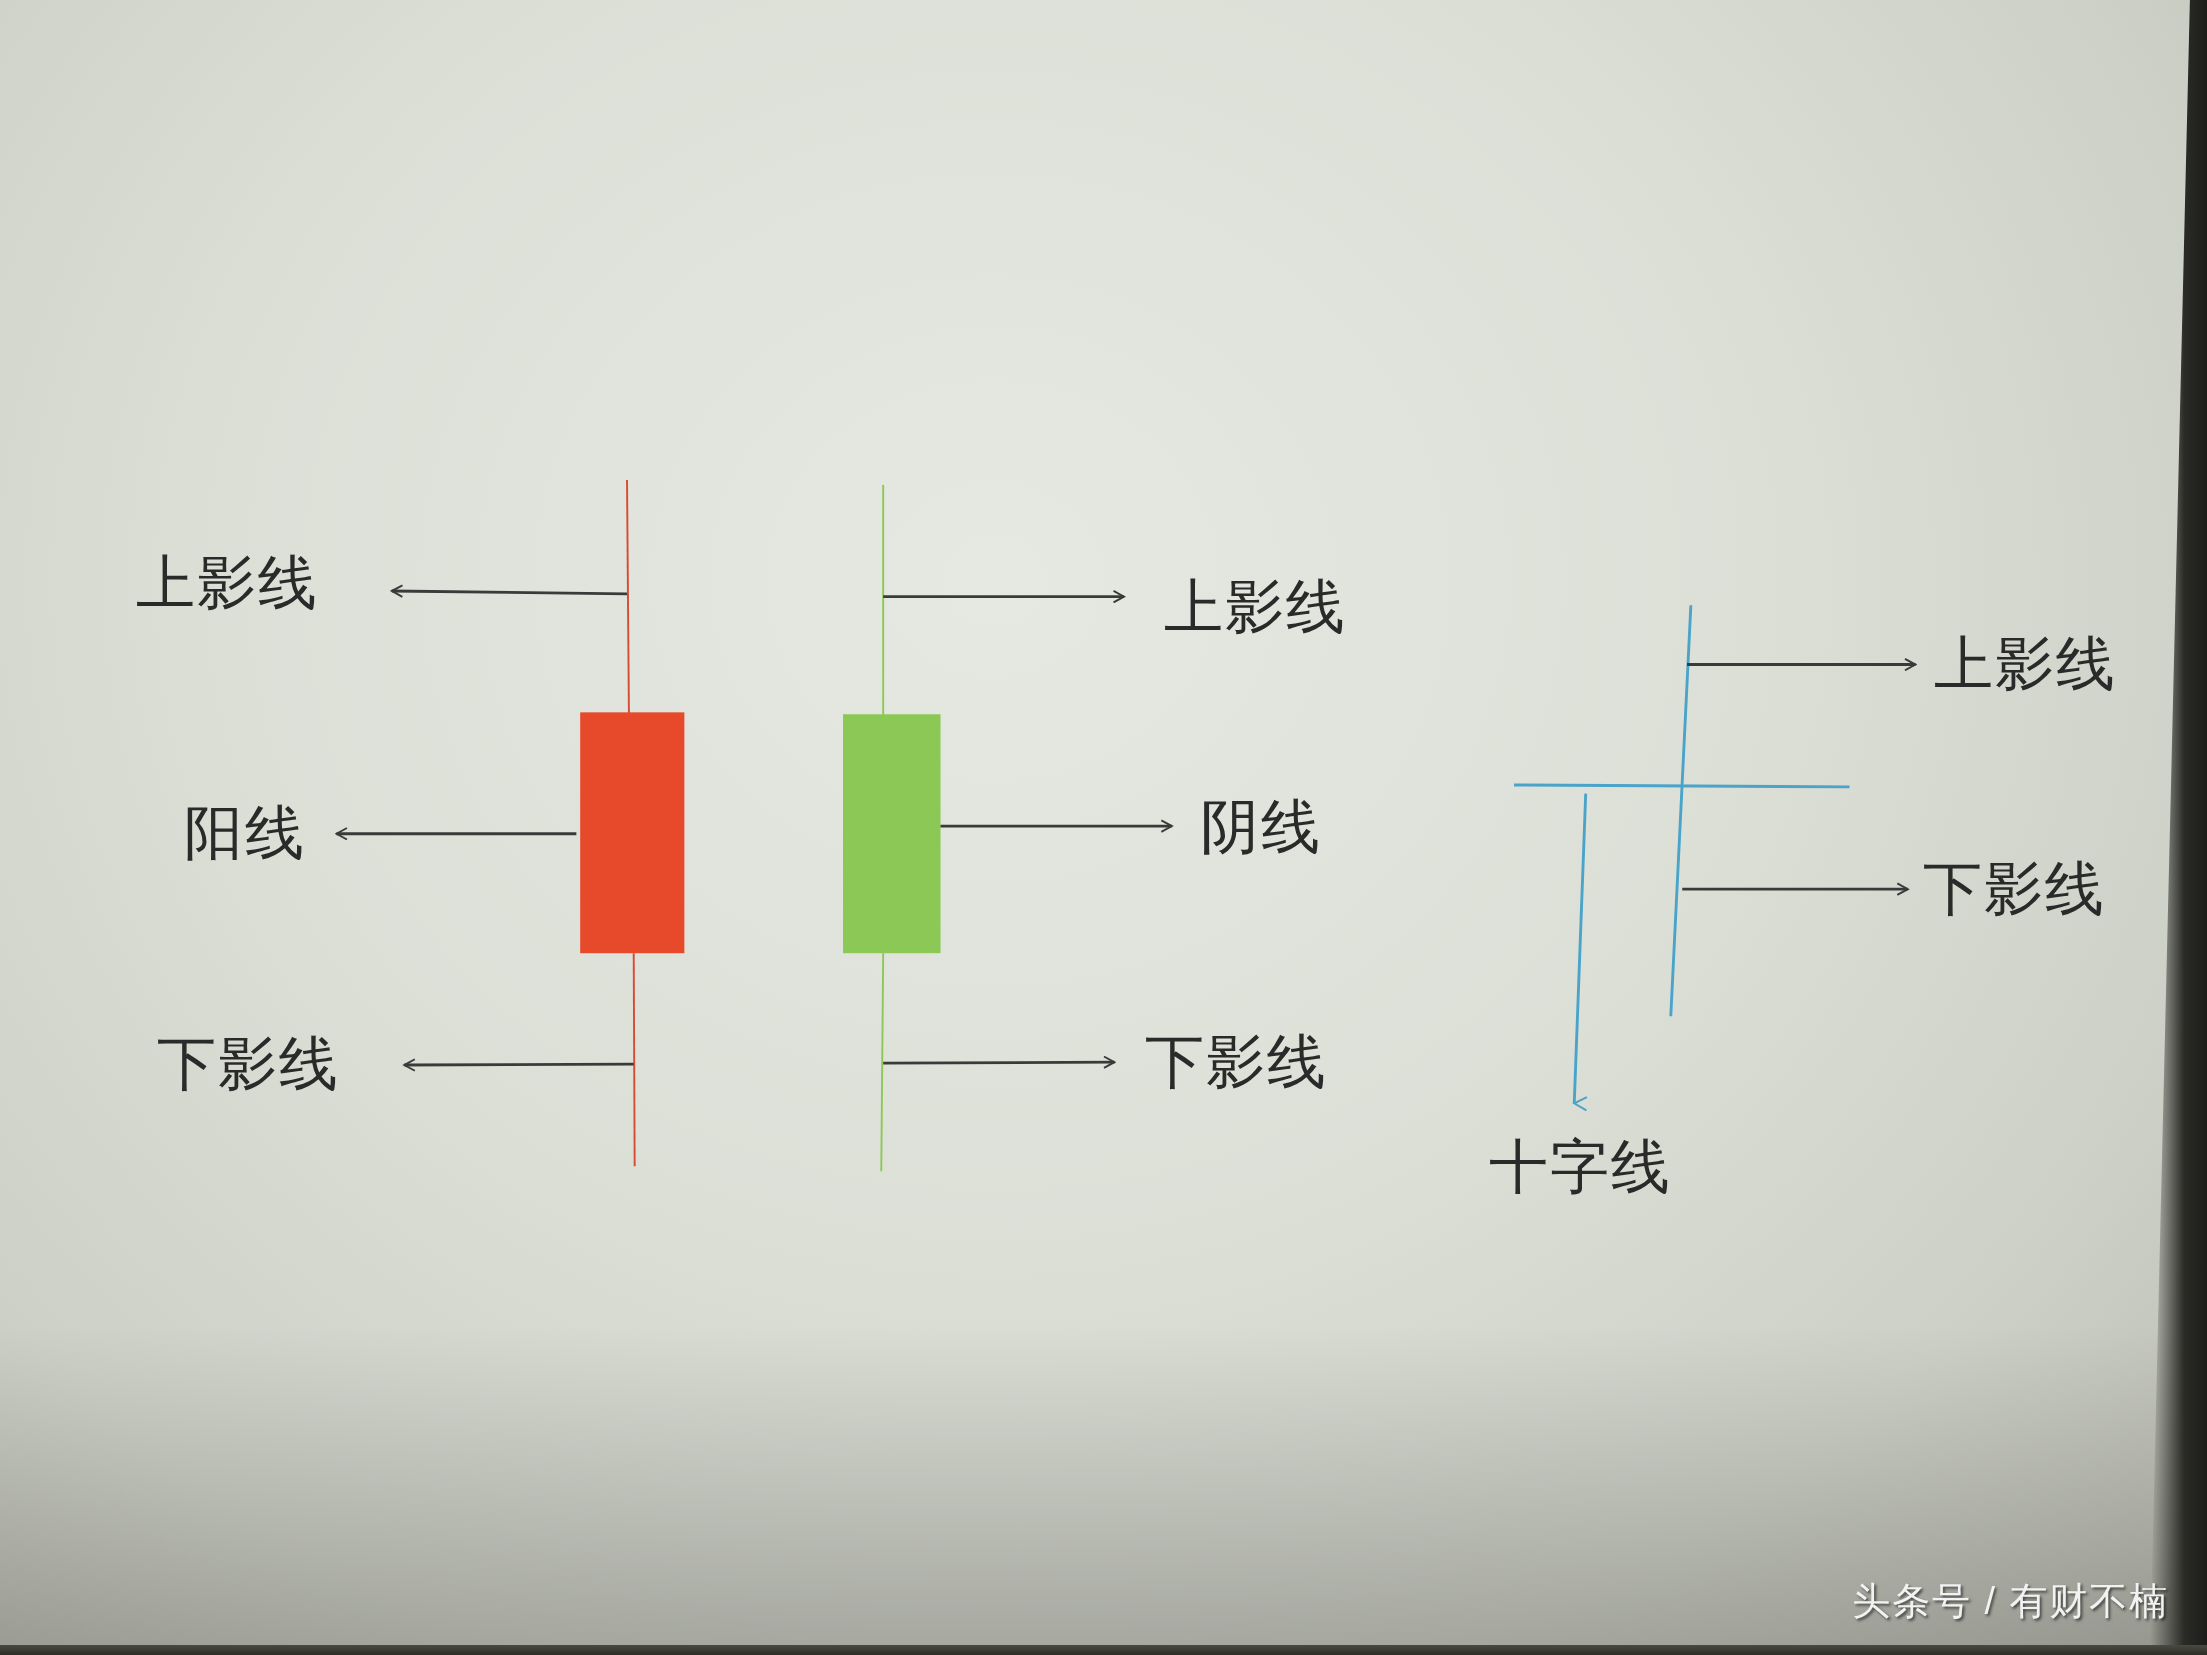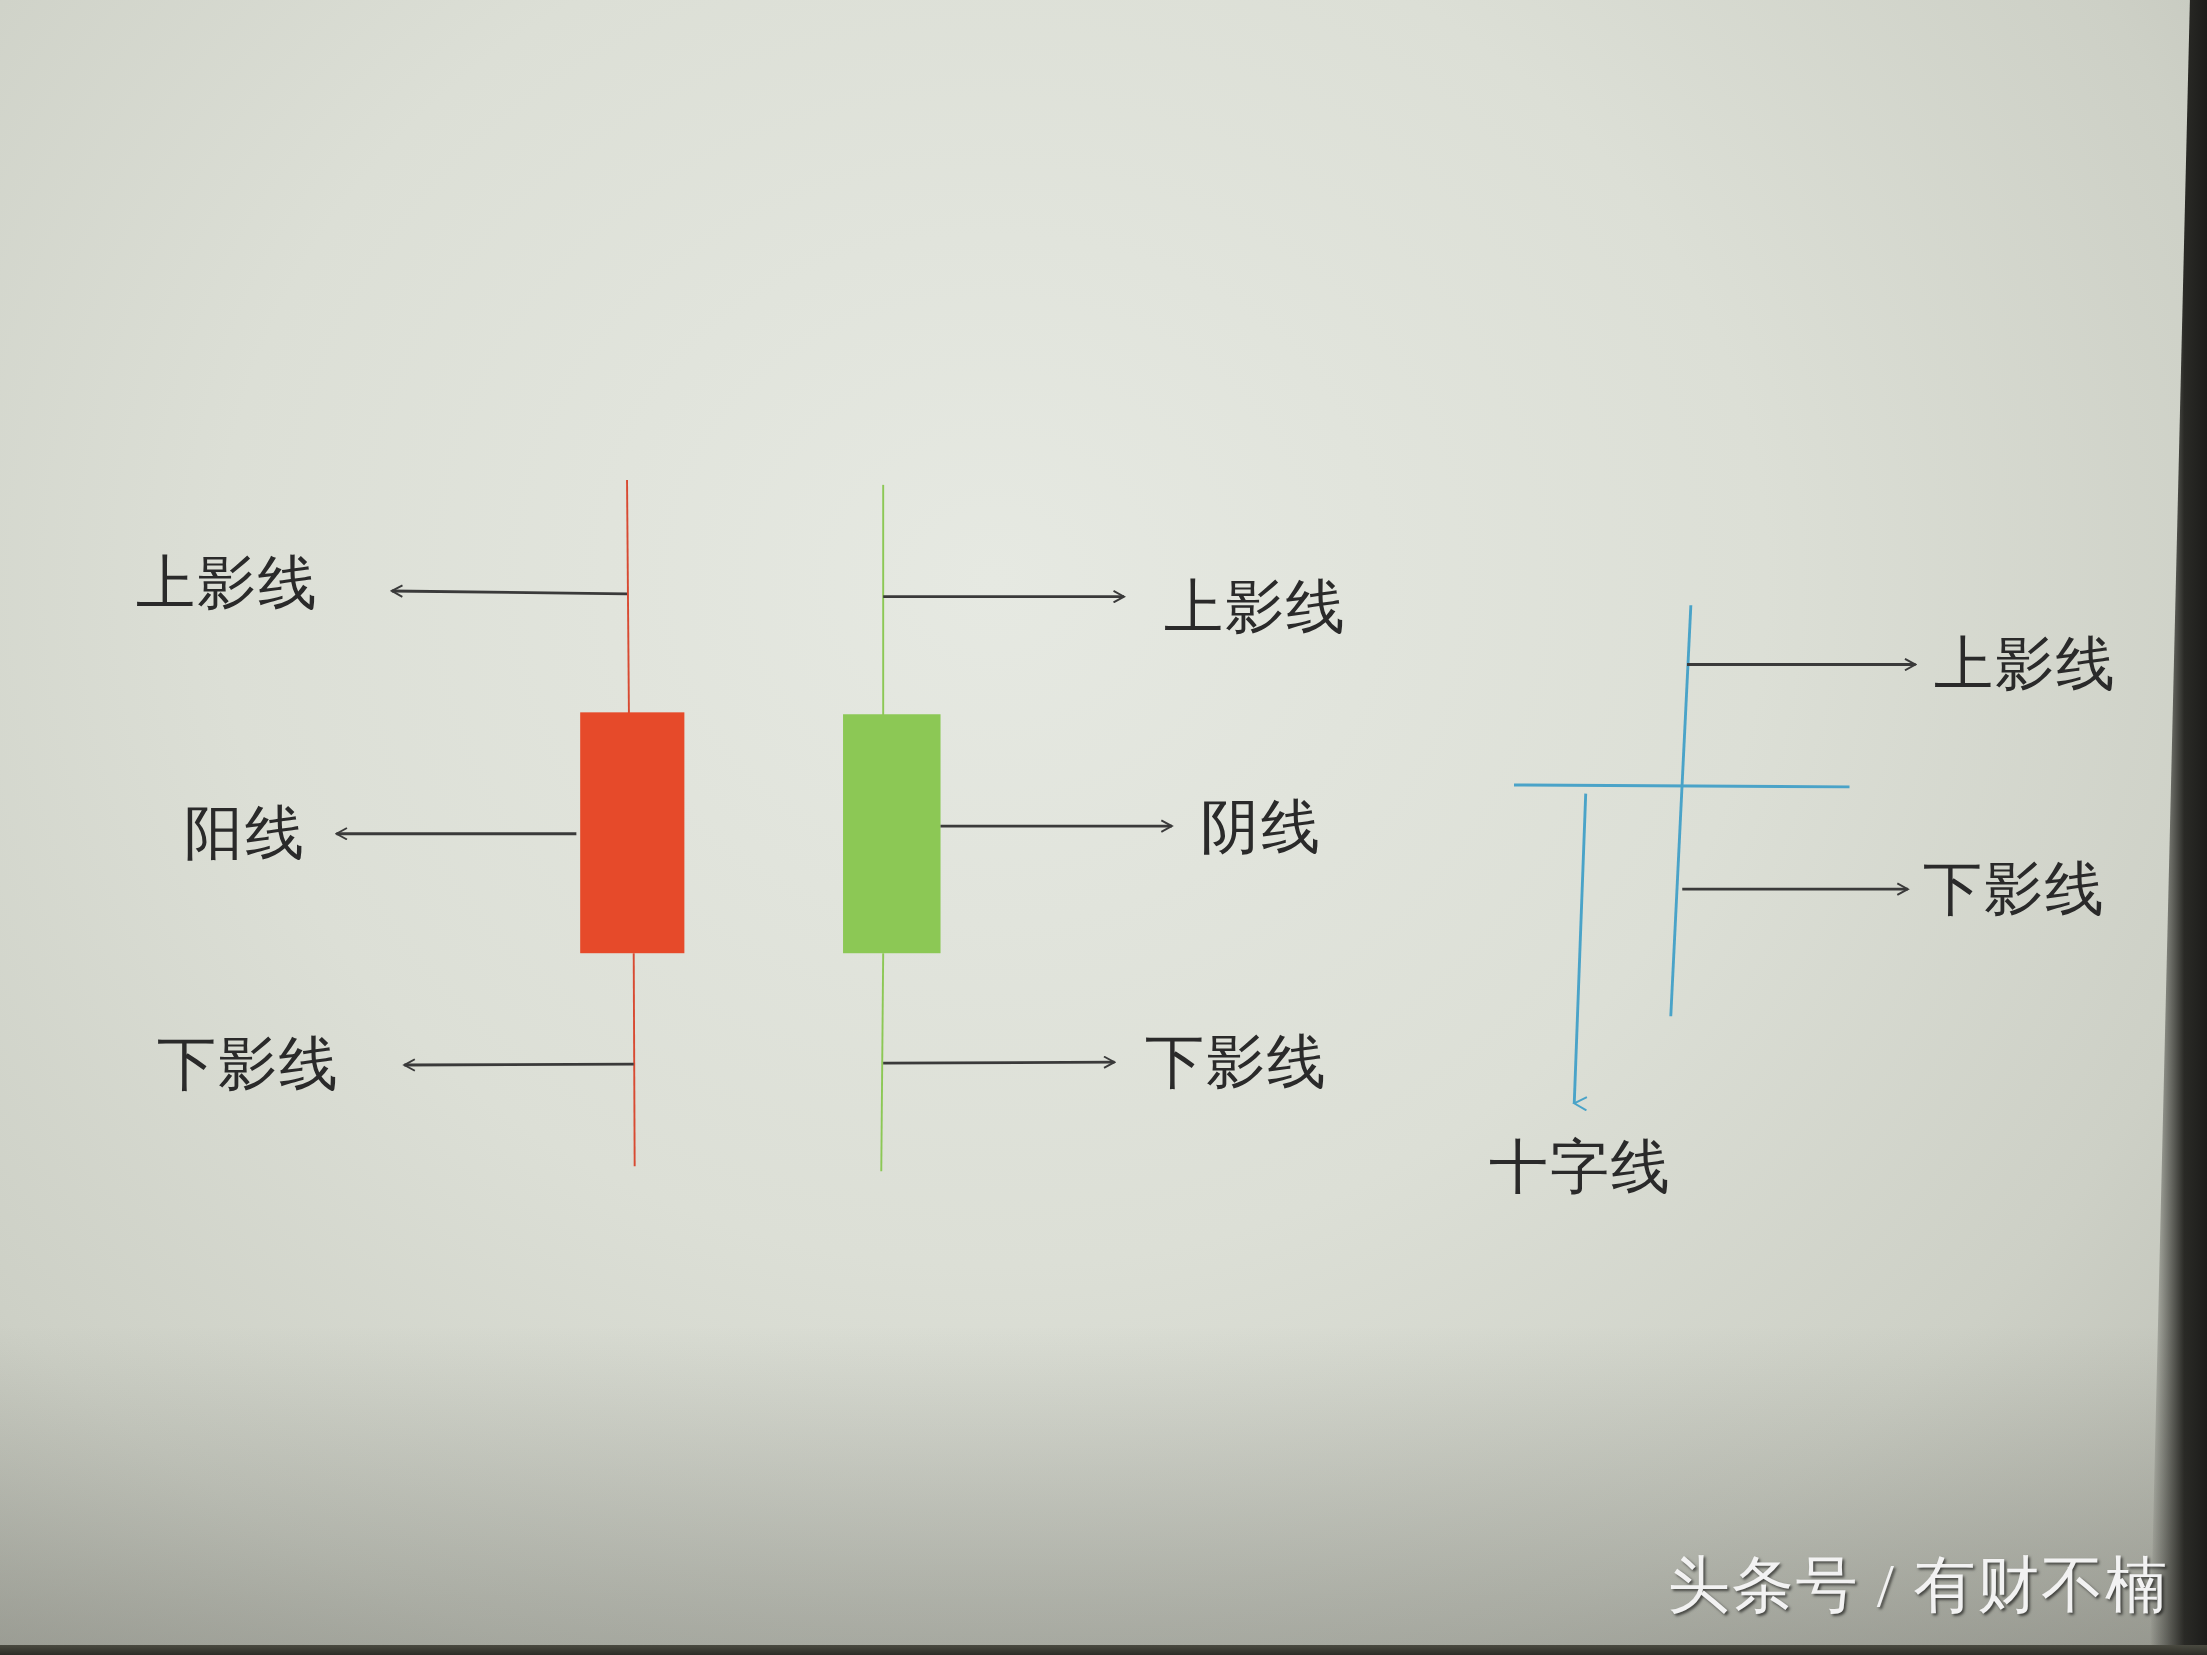--- a/index.html
+++ b/index.html
@@ -21,22 +21,22 @@
     .bottom-edge {
       position: absolute; left: 0; bottom: 0; width: 2207px; height: 11.5px;
       background: linear-gradient(180deg, #4a4a40, #2a2a24);
     }
     svg.diagram { position: absolute; left: 0; top: 0; }
     .label {
       position: absolute; font-size: 59px; color: #2a2a2a; white-space: nowrap;
       letter-spacing: 1.9px; line-height: 1;
     }
     .watermark {
-      position: absolute; right: 38px; bottom: 29px; font-size: 62px; color: #f2f2f2;
-      font-family: Liberation Serif, serif;
+      position: absolute; right: 38px; bottom: 29px; font-size: 38px; color: #f2f2f2;
+      font-family: Liberation Sans, sans-serif;
       text-shadow: 1.9px 1.9px 2.9px rgba(0,0,0,0.6); white-space: nowrap; letter-spacing: 1.9px;
     }
   </style>
 </head>
 <body>
 
 <svg class="diagram" width="2207" height="1656" viewBox="0 0 2309 1732">
   <defs>
     <marker id="arrowhead" markerWidth="14" markerHeight="14" refX="12" refY="7" orient="auto" markerUnits="userSpaceOnUse">
       <path d="M1,1 L12,7 L1,13" fill="none" stroke="#3a3a3a" stroke-width="2"></path>

